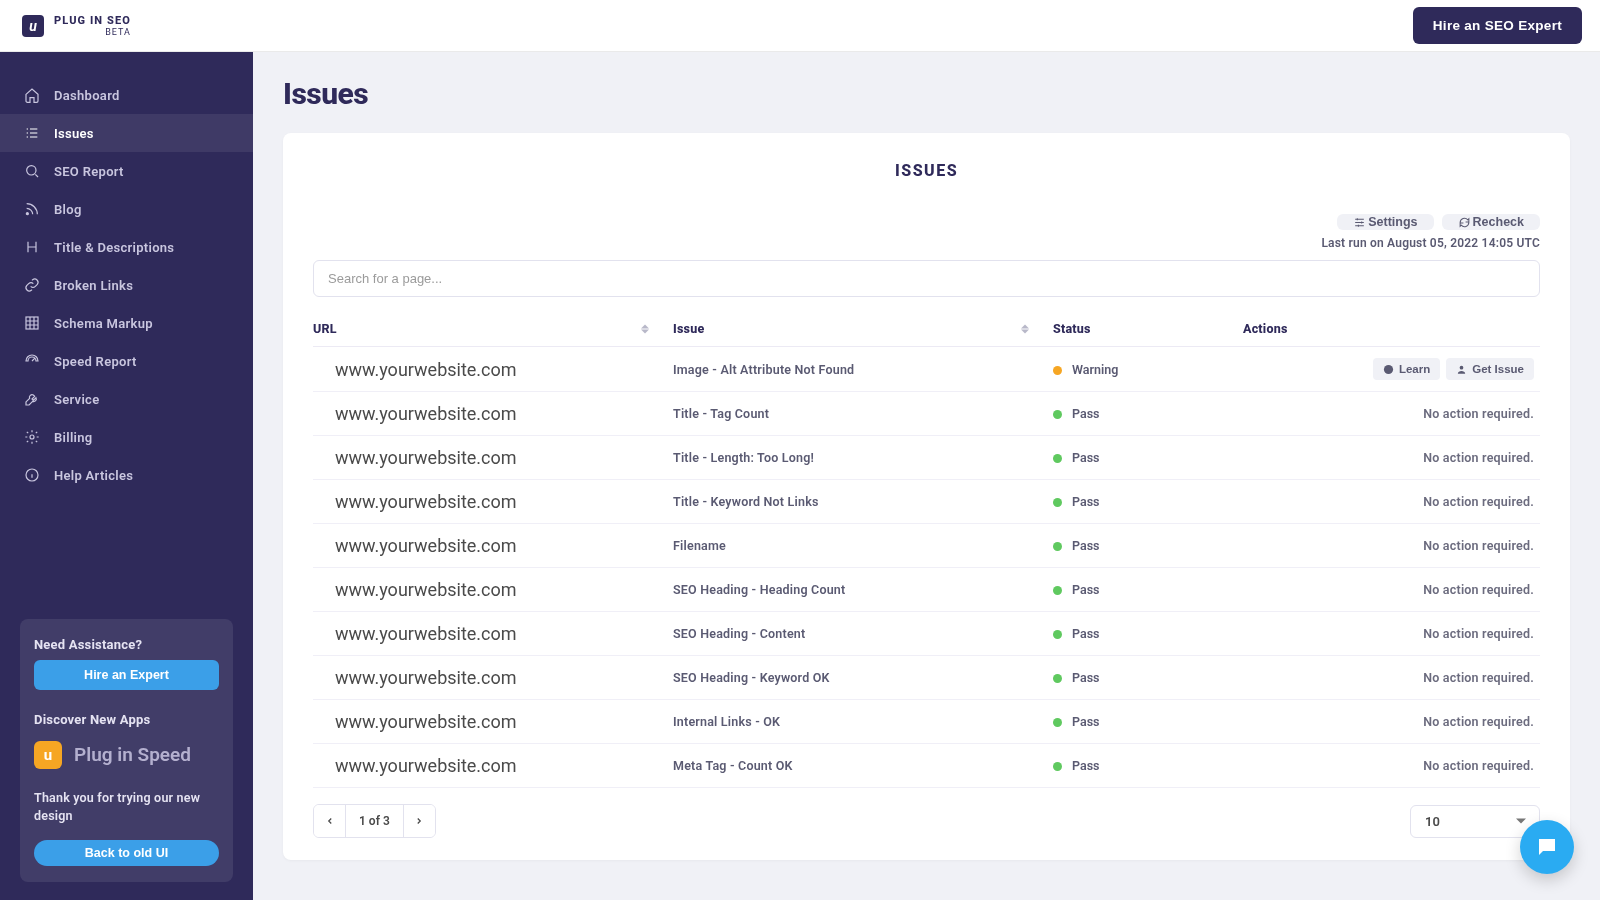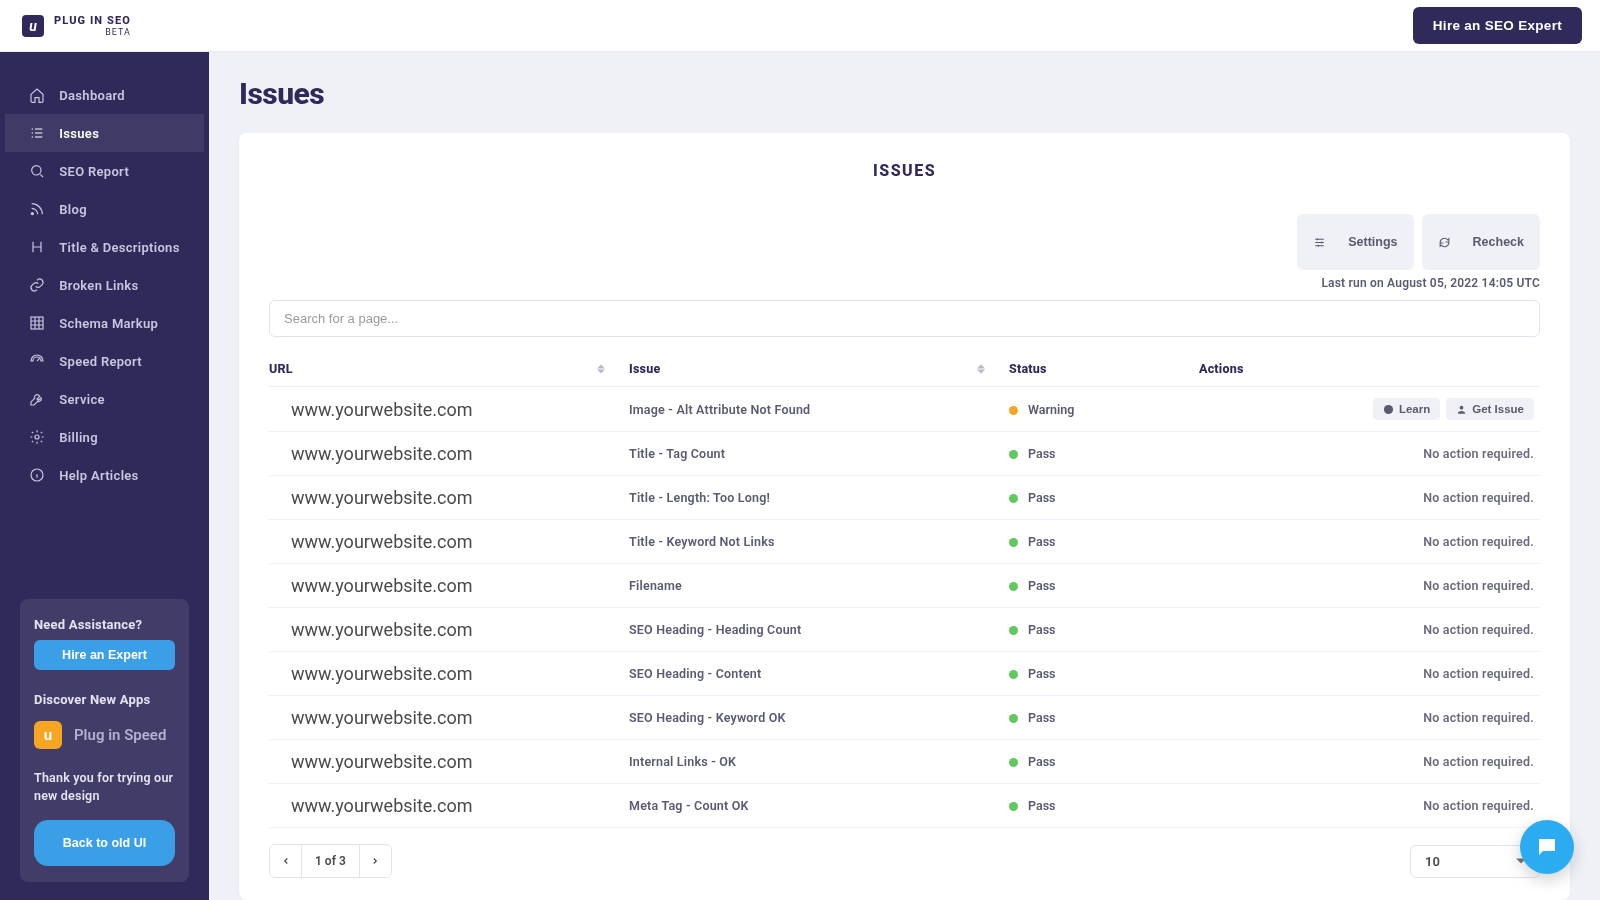--- a/index.html
+++ b/index.html
@@ -28,22 +28,22 @@
 .logo-text { display:flex; flex-direction:column; line-height:1; }
 .logo-main { font-weight: 800; letter-spacing: 1.1px; color: #2f2a5a; font-size: 11px; }
 .logo-beta { font-size: 9px; color: #2f2a5a; letter-spacing: 1px; text-align:right; margin-top:2px; }
 .hire-btn {
   background: #2f2a5a; color: #fff; border: none; border-radius: 6px;
   padding: 11px 20px; font-weight: 700; font-size: 13.5px; cursor: pointer;
   letter-spacing: 0.3px;
 }
 .layout { display: flex; height: calc(100% - 52px); }
 .sidebar {
-  width: 209px; background: #2f2a5a; color: #c9c6df; display: flex;
-  flex-direction: column; justify-content: space-between; padding: 24px 0 18px 0; align-items: center;
+  width: 253px; background: #2f2a5a; color: #c9c6df; display: flex;
+  flex-direction: column; justify-content: space-between; padding: 24px 0 18px 0;
 }
 .nav { display: flex; flex-direction: column; }
 .nav-item {
   display: flex; align-items: center; gap: 14px; padding: 11px 24px;
   font-size: 13px; font-weight: 600; letter-spacing: 0.3px; cursor: pointer;
 }
 .nav-item.active { background: rgba(255,255,255,0.08); color: #fff; }
 .nav-item .ico { width: 16px; height: 16px; display:flex; align-items:center; justify-content:center; }
 .nav-item svg { stroke: currentColor; fill: none; stroke-width: 1.8; }
 .sidebar-bottom { padding: 0 20px; }
@@ -51,31 +51,31 @@
   background: rgba(255,255,255,0.09); border-radius: 8px; padding: 18px 14px 16px;
 }
 .assist-title { font-weight: 700; font-size: 13px; color: #e5e3f2; margin-bottom: 8px; letter-spacing:0.2px; }
 .assist-btn {
   width: 100%; background: #3b9fe8; color: #fff; border: none; border-radius: 6px;
   padding: 8px 0; font-size: 12.5px; font-weight: 600; cursor: pointer;
 }
 .discover-title { font-weight:700; font-size:13px; color:#e5e3f2; margin: 22px 0 14px; letter-spacing:0.2px;}
 .app-row { display:flex; align-items:center; gap:12px; margin-bottom: 20px; }
 .app-badge { width:28px; height:28px; background:#f6a623; border-radius:6px; display:flex; align-items:center; justify-content:center; color:#fff; font-weight:700; font-size:15px;}
-.app-name { font-size:15px; color:#b4b0cf; font-weight:600; }
+.app-name { font-size:19px; color:#b4b0cf; font-weight:600; }
 .thanks { font-size:12.5px; color:#e5e3f2; font-weight:600; line-height:1.5; margin-bottom:14px; letter-spacing:0.2px;}
-.back-btn { width:100%; background:#3b9fe8; color:#fff; border:none; border-radius:14px; padding:16px 0; font-size:12.5px; font-weight:600; cursor:pointer;}
+.back-btn { width:100%; background:#3b9fe8; color:#fff; border:none; border-radius:14px; padding:6px 0; font-size:12.5px; font-weight:600; cursor:pointer;}
 .main { flex:1; padding: 24px 30px 0 30px; overflow:auto; }
 .page-title { font-size: 30px; font-weight: 800; color: #2f2a5a; margin-bottom: 22px; letter-spacing:-0.5px;}
 .card { background:#fff; border-radius:8px; padding: 28px 30px 22px; box-shadow: 0 1px 3px rgba(0,0,0,0.04);}
 .card-title { text-align:center; font-weight:800; letter-spacing:1.5px; color:#2f2a5a; font-size:16px; margin-bottom: 34px;}
 .toolbar-row { display:flex; justify-content:flex-end; gap:8px; margin-bottom:6px;}
 .tool-btn {
-  background:#f0f1f6; border:none; border-radius:6px; padding:21px 16px; font-size:12.5px;
-  font-weight:700; color:#5a5a72; cursor:pointer; display:flex; align-items:center; gap:22px;
+  background:#f0f1f6; border:none; border-radius:6px; padding:1px 16px; font-size:12.5px;
+  font-weight:700; color:#5a5a72; cursor:pointer; display:flex; align-items:center; gap:2px;
 }
 .tool-btn svg { width:13px; height:13px; stroke:currentColor; }
 .lastrun { text-align:right; font-size:12px; color:#5a5a72; font-weight:600; margin-bottom:10px; letter-spacing:0.2px;}
 .search {
   width:100%; border:1px solid #e2e2ee; border-radius:6px; padding:10px 14px;
   font-size:13px; outline:none; margin-bottom:14px; color:#333;
 }
 .search::placeholder { color:#9b9b9b; font-weight:500; }
 table { width:100%; border-collapse:collapse; }
 thead th {

